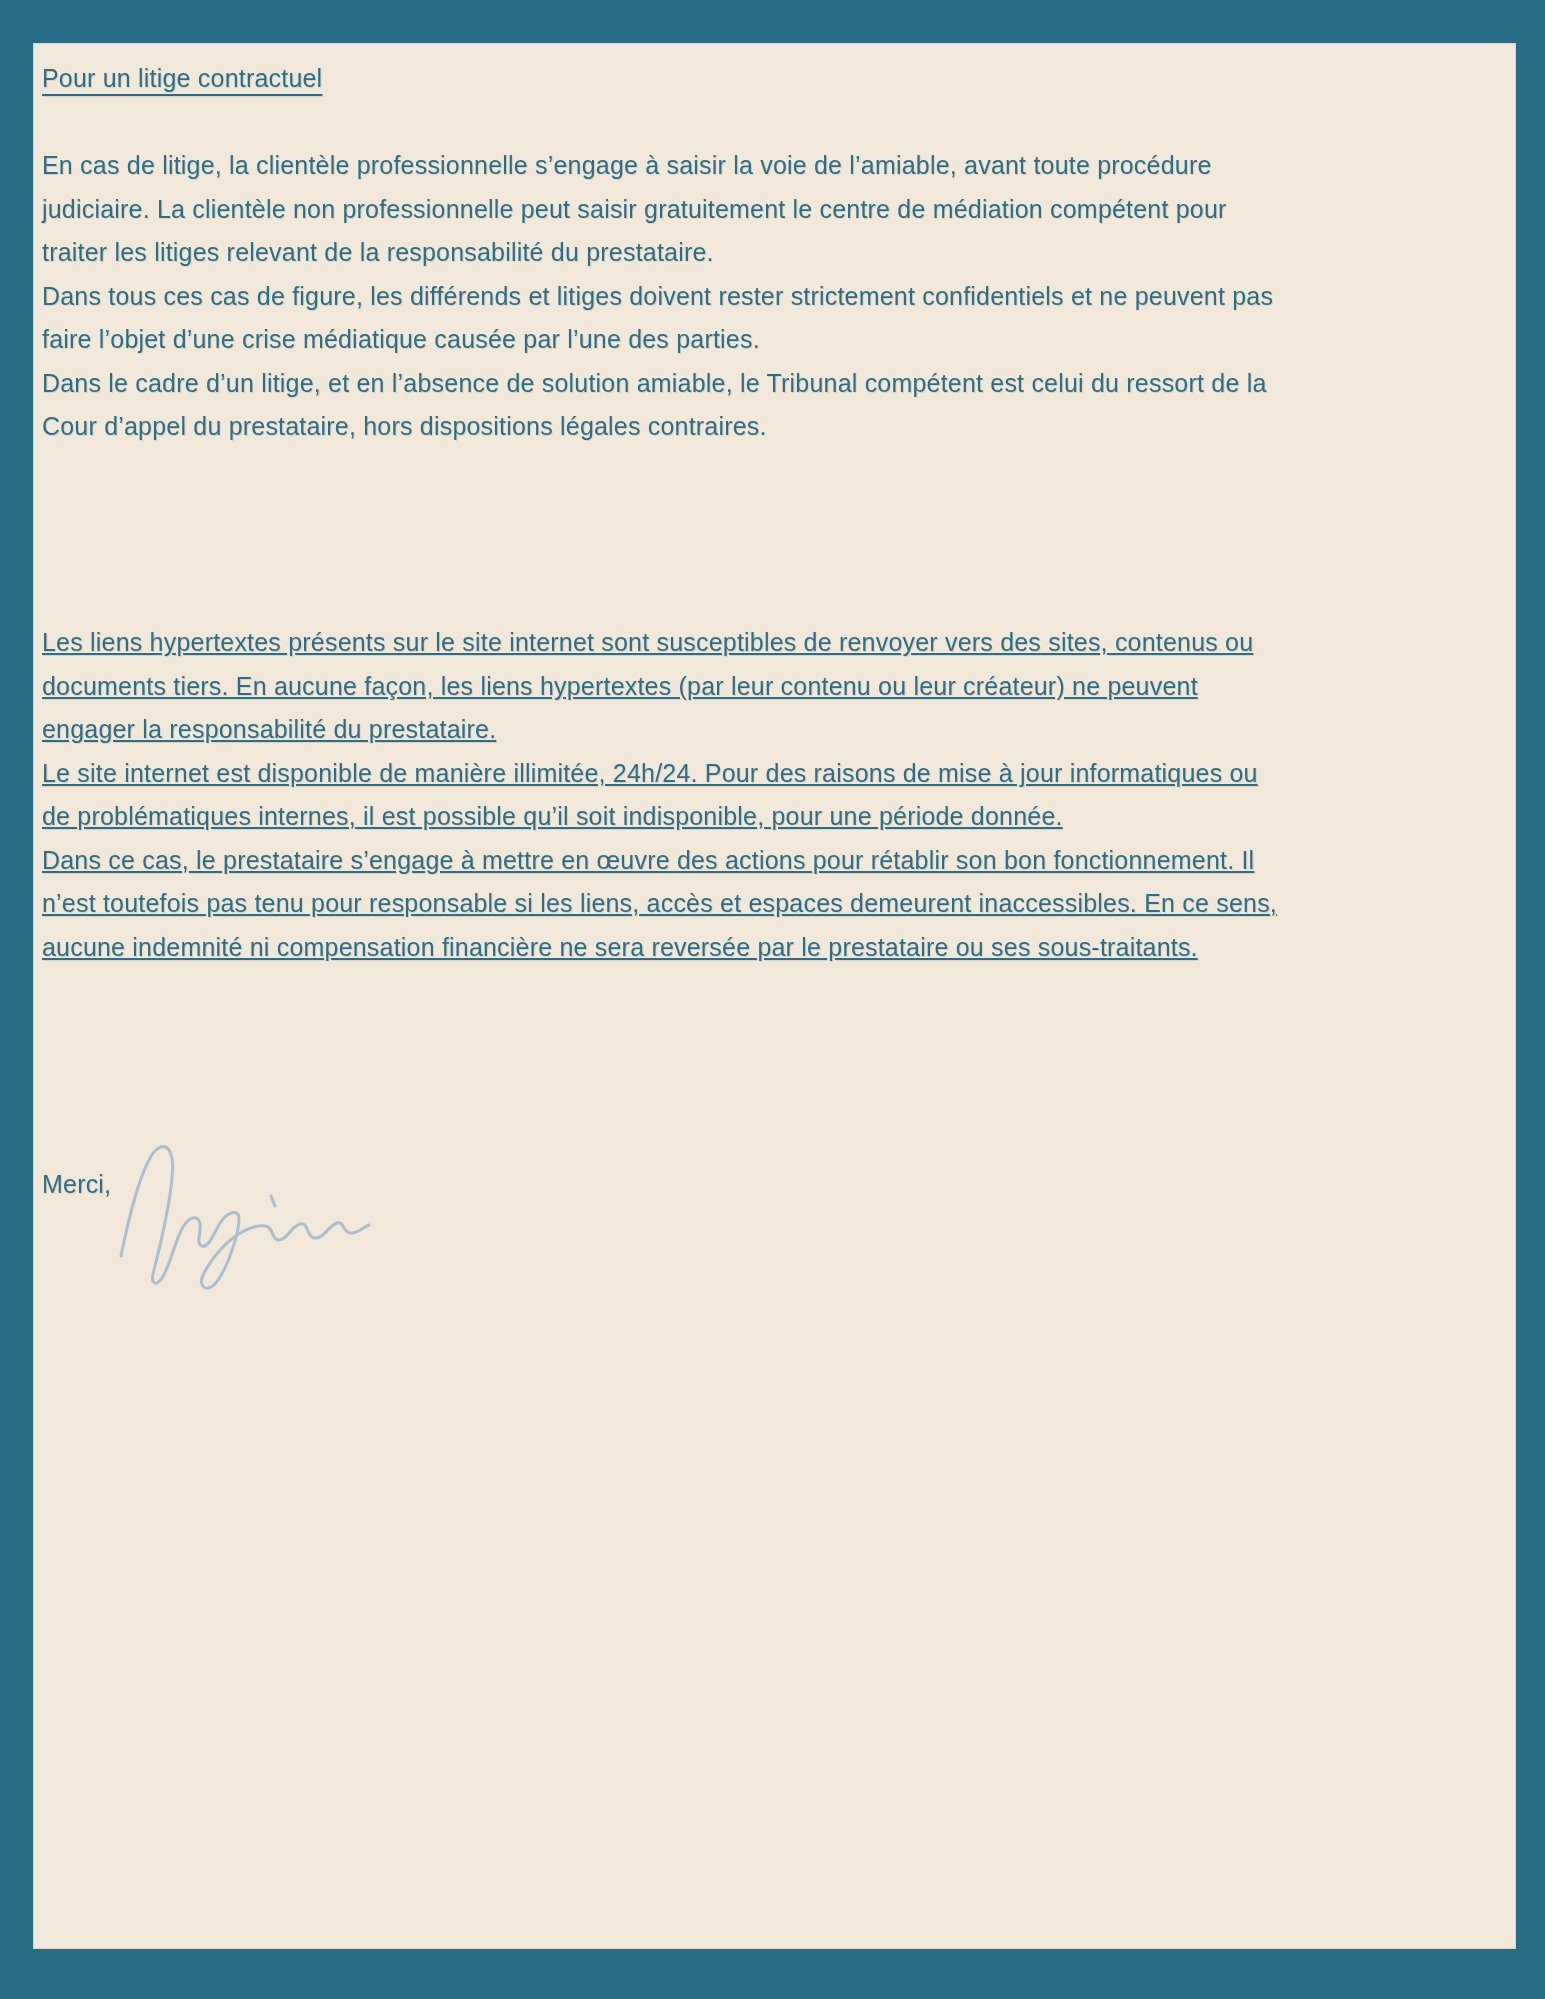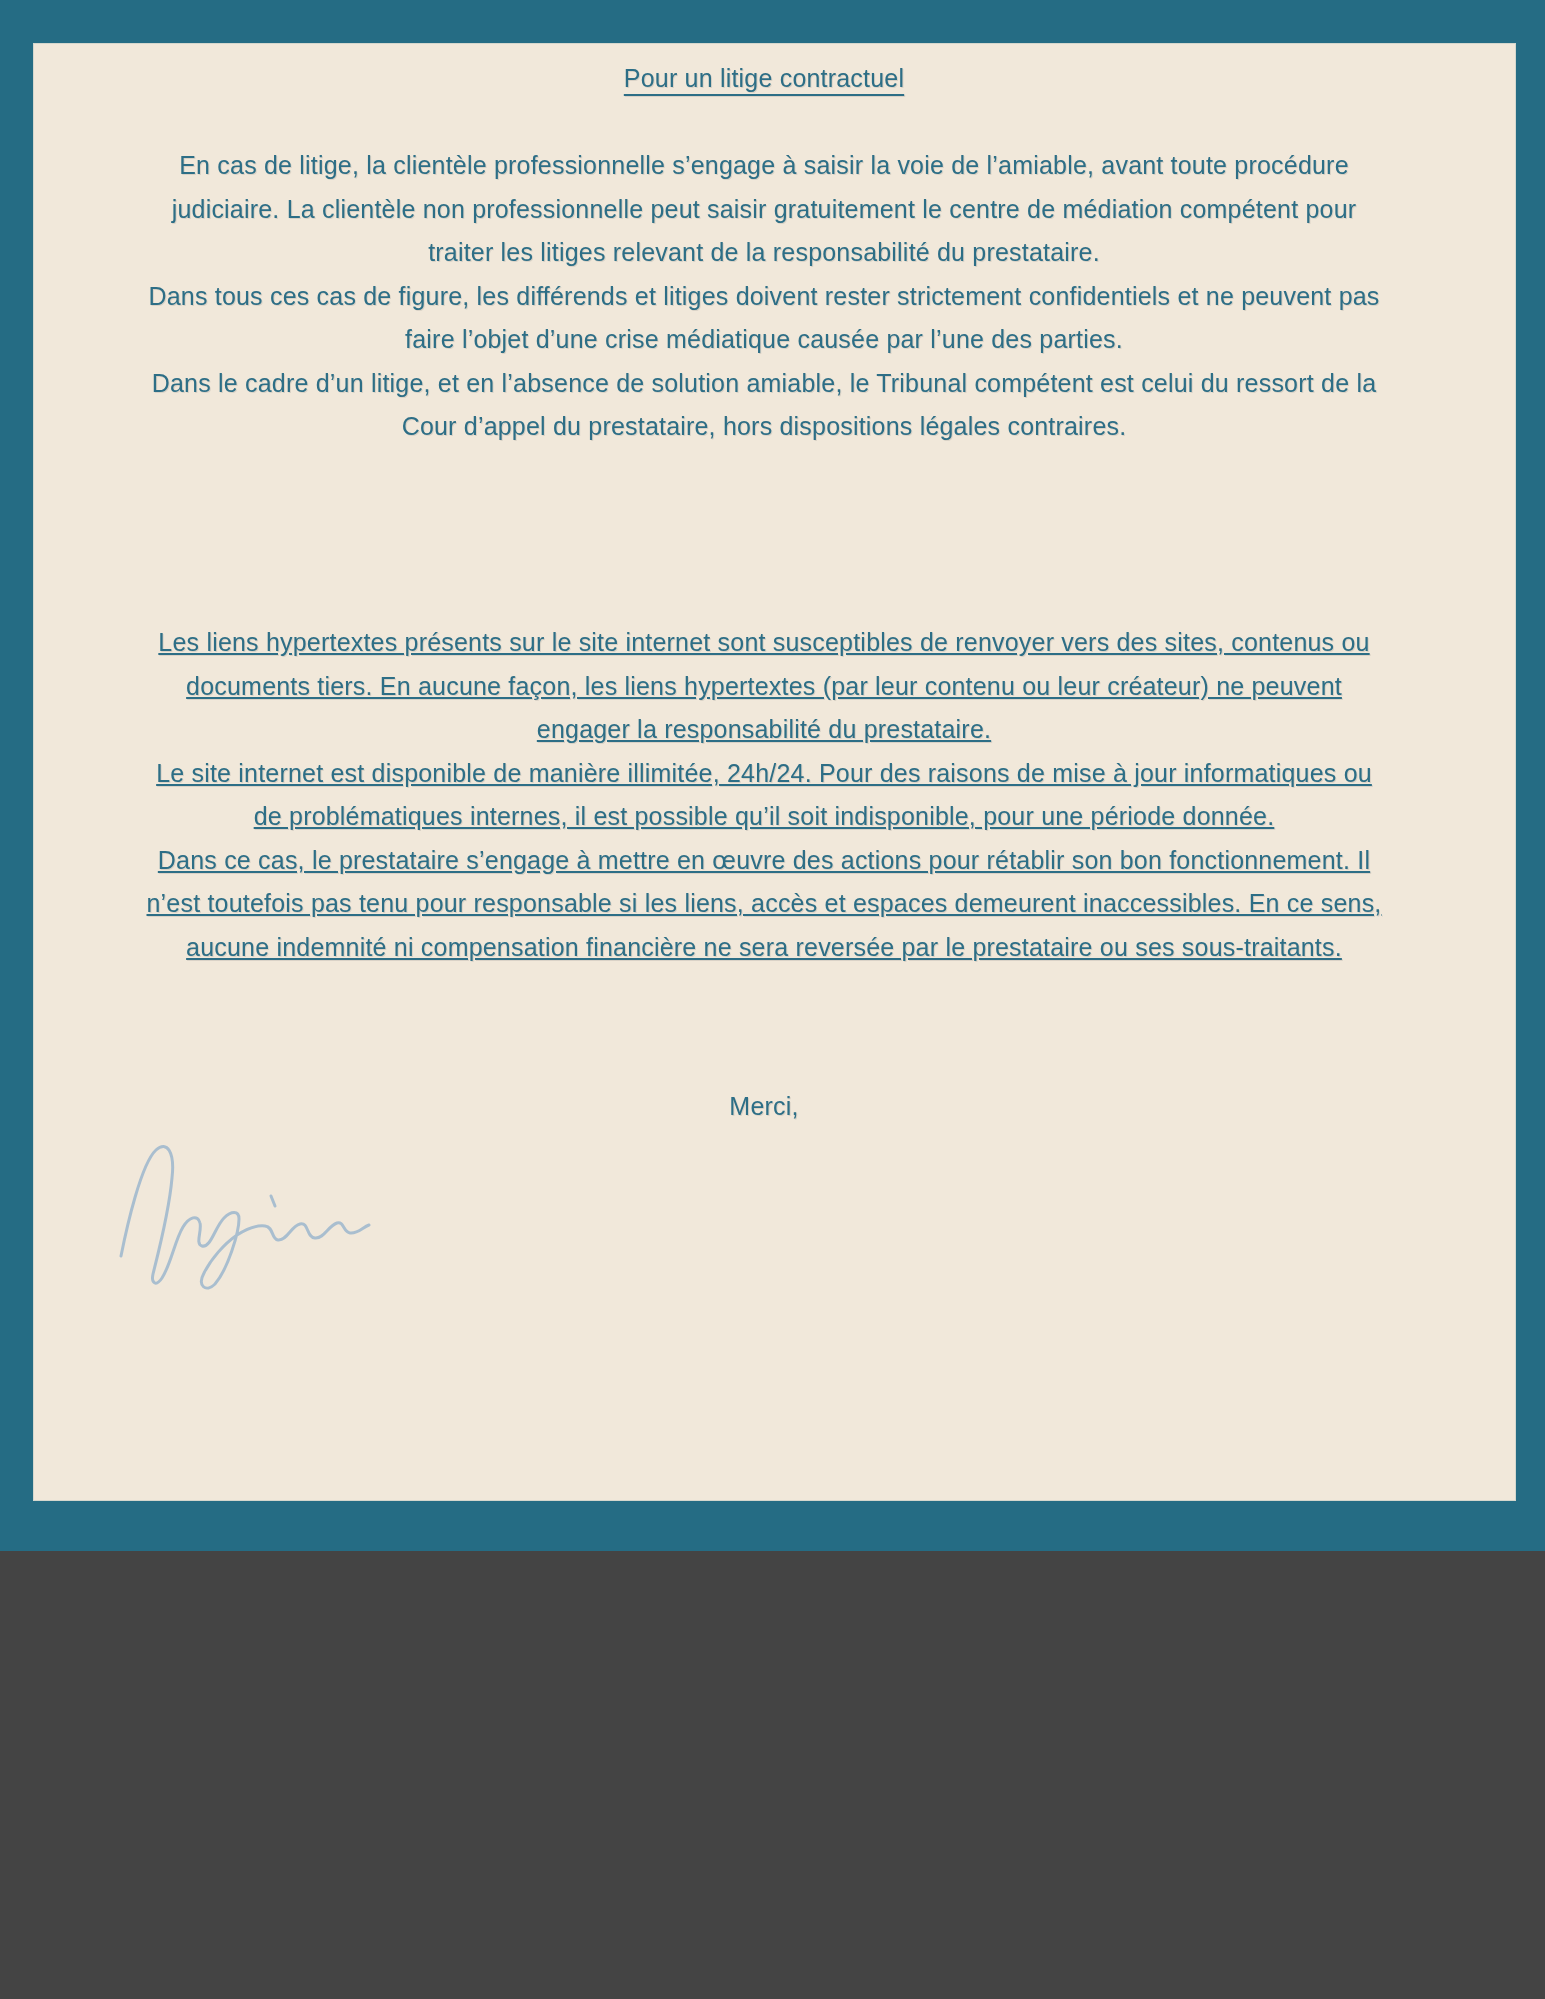--- a/index.html
+++ b/index.html
@@ -6,27 +6,26 @@
     --frame:#256c84;
     --paper:#f1e8da;
     --ink:#2d6e86;
     --signature:#a9becf;
     --logo:#2a6d84;
   }
   *{margin:0;padding:0;box-sizing:border-box;}
   html,body{background:#444;}
   .canvas{
     position:relative;
-    width:1545px;height:1551px;
+    width:1545px;height:1999px;
     background:var(--frame);
     font-family:"Liberation Sans","DejaVu Sans",sans-serif;
     color:var(--ink);
     overflow:hidden;
     margin:0 auto;
-    text-align:center;
   }
   .paper{
     position:absolute;
     left:33px;top:43px;right:29px;bottom:50px;
     background:var(--paper);
     box-shadow:inset 0 0 0 1px rgba(190,200,195,.55);
   }
   .block{
     position:absolute;
     left:9px;right:30px;
@@ -49,21 +48,21 @@
     font-weight:bold;
     letter-spacing:.2px;
   }
   .article-heading .underlined{
     text-decoration:underline;
     text-underline-offset:8px;
     text-decoration-thickness:2.5px;
   }
   .para-maintenance{top:578px;text-decoration:underline;}
   .date-line{top:1001px;}
-  .closing-line{top:1042px;}
+  .closing-line{top:1120px;}
   .signature{
     position:absolute;
     left:78px;top:1095px;
     width:262px;height:160px;
     z-index:1;
   }
   .signature svg{width:100%;height:100%;display:block;}
   .logo{
     position:absolute;
     left:104px;top:1170px;

